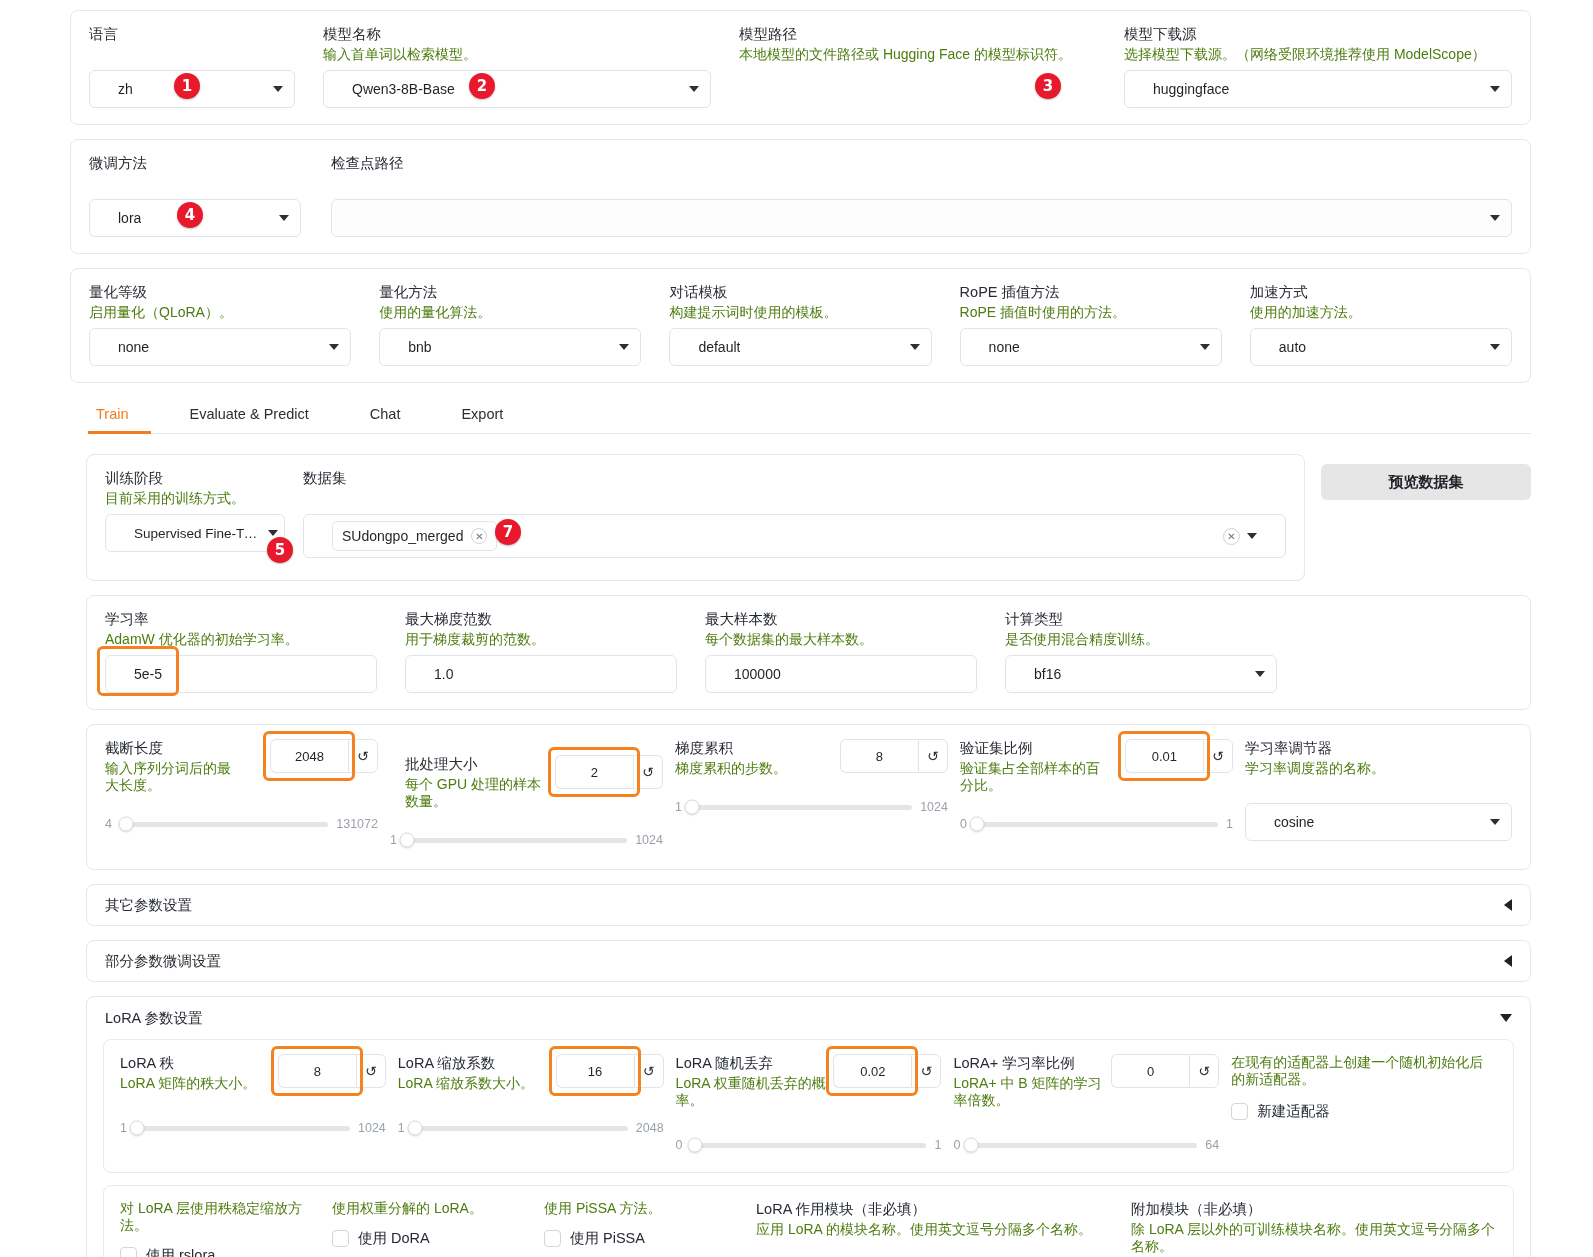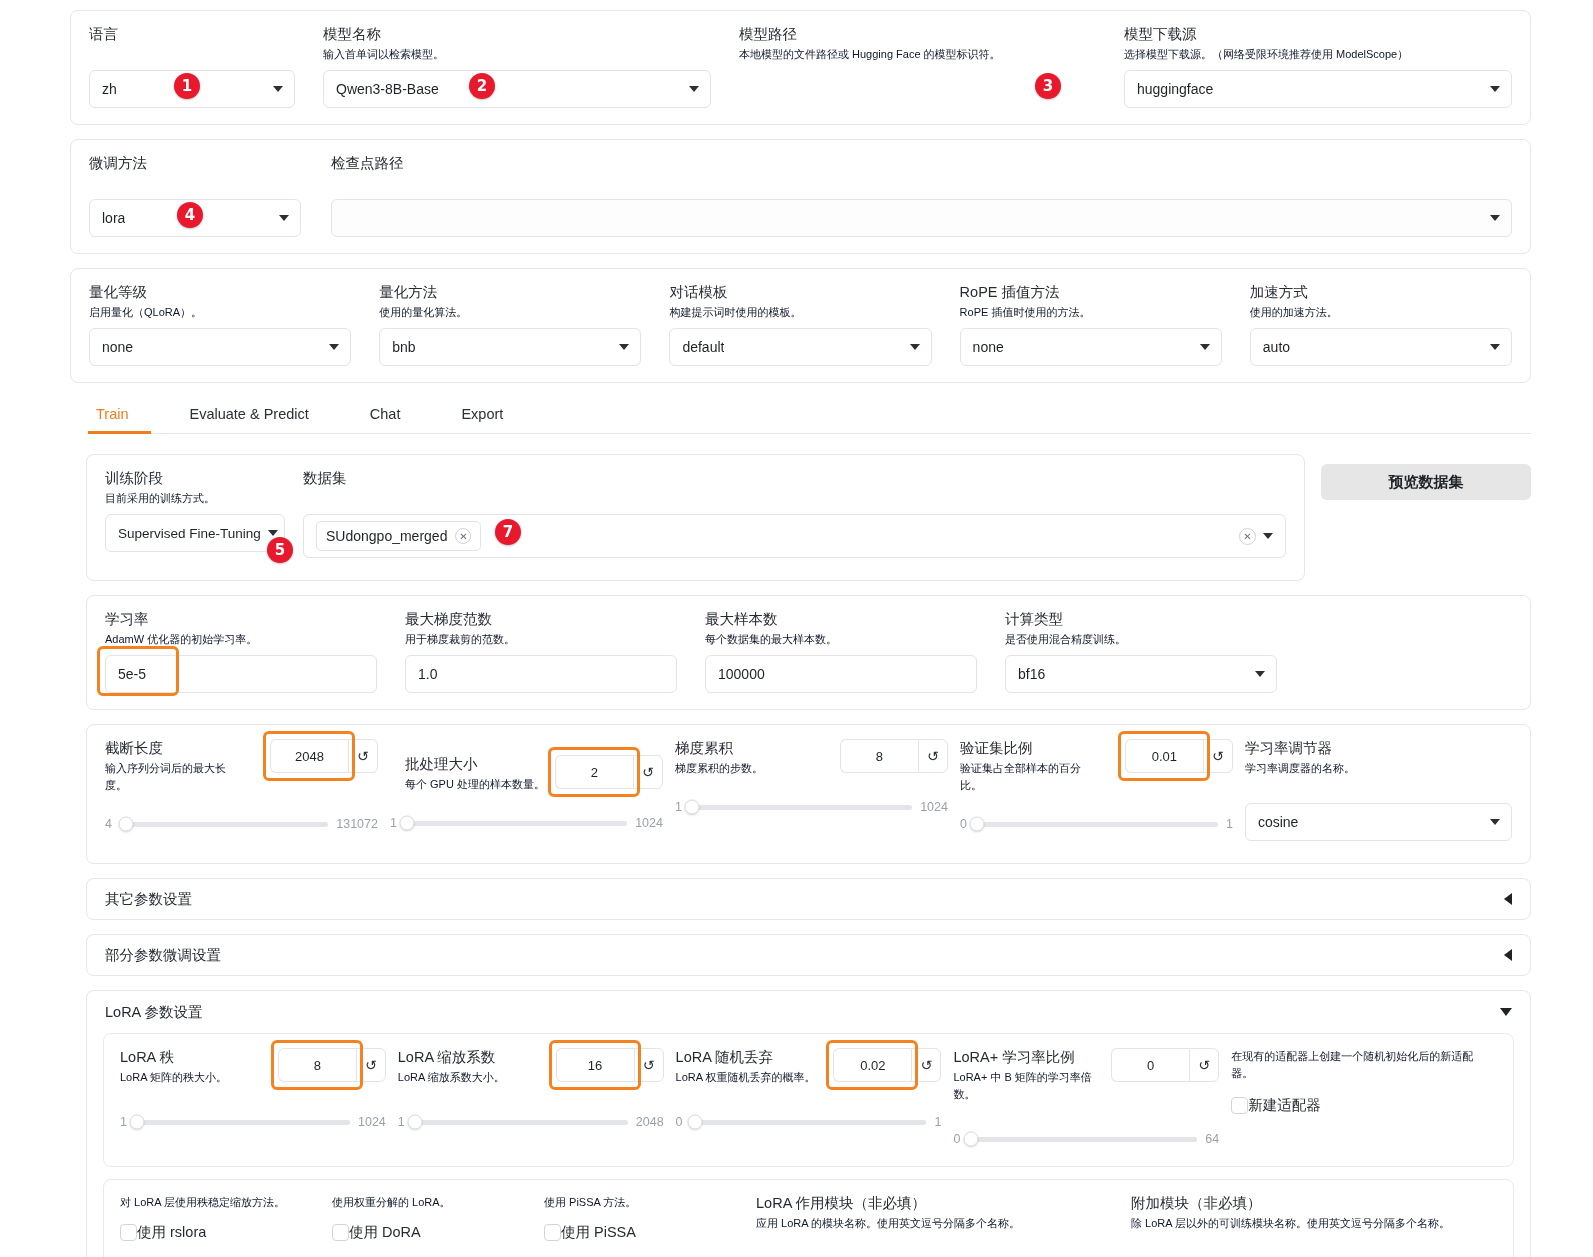--- a/index.html
+++ b/index.html
@@ -27,38 +27,38 @@
   .col { display: flex; flex-direction: column; position: relative; }
 
   .lbl {
     font-size: 14.5px;
     color: #262b33;
     line-height: 18px;
     margin-bottom: 3px;
     white-space: nowrap;
   }
   .hint {
-    font-size: 11px;
-    color: #0f172a;
+    font-size: 14px;
+    color: #4d7c0f;
     line-height: 17px;
     margin-bottom: 7px;
     white-space: nowrap;
   }
   .hint.wrap { white-space: normal; }
   .hint.empty { height: 17px; }
 
   
   .ctl {
     height: 38px;
     border: 1px solid #e2e4e9;
     border-radius: 6px;
     background: #fff;
     display: flex;
     align-items: center;
-    padding: 0 12px;
+    padding: 0 28px;
     font-size: 14px;
     color: #1f2328;
     position: relative;
   }
   .ctl.select { padding-right: 30px; }
   .ctl .val { overflow: hidden; text-overflow: ellipsis; white-space: nowrap; }
   .caret {
     position: absolute; right: 11px; top: 50%;
     width: 0; height: 0;
     border-left: 5px solid transparent;
@@ -171,21 +171,21 @@
     padding: 0 18px; font-size: 14.5px; color: #262b33;
   }
   .acc-open .acc-body { padding: 0 16px 16px 16px; }
 
   .inner-panel {
     border: 1px solid #e8eaee; border-radius: 8px; padding: 14px 16px 16px 16px;
     margin-bottom: 12px; position: relative;
   }
 
   
-  .cbrow { display: flex; align-items: center; font-size: 14.5px; color: #262b33; }
+  .cbrow { display: flex; align-items: center; gap: 9px; font-size: 14.5px; color: #262b33; }
   .cbox { width: 17px; height: 17px; border: 1px solid #d2d5dc; border-radius: 4px; background: #fff; }
 
   .btn-grey {
     background: #e6e6e6; border: none; border-radius: 6px;
     height: 36px; display: flex; align-items: center; justify-content: center;
     font-size: 15px; font-weight: bold; color: #1f2328; width: 100%;
   }
 </style>
 </head>
 <body>

